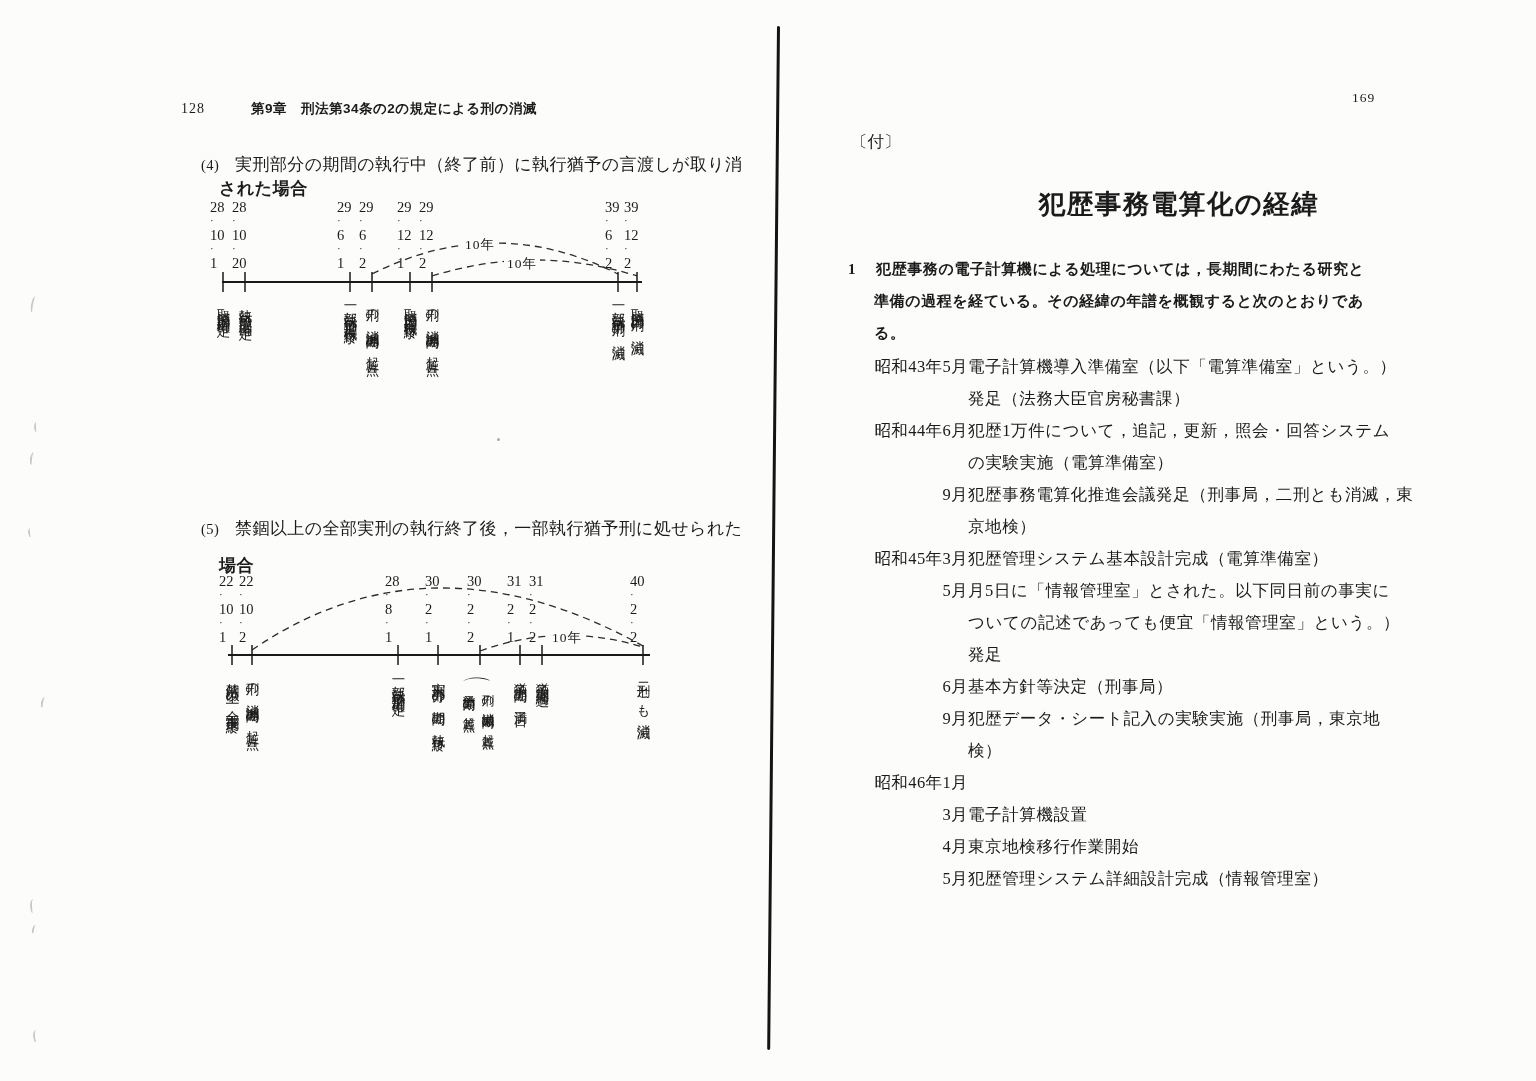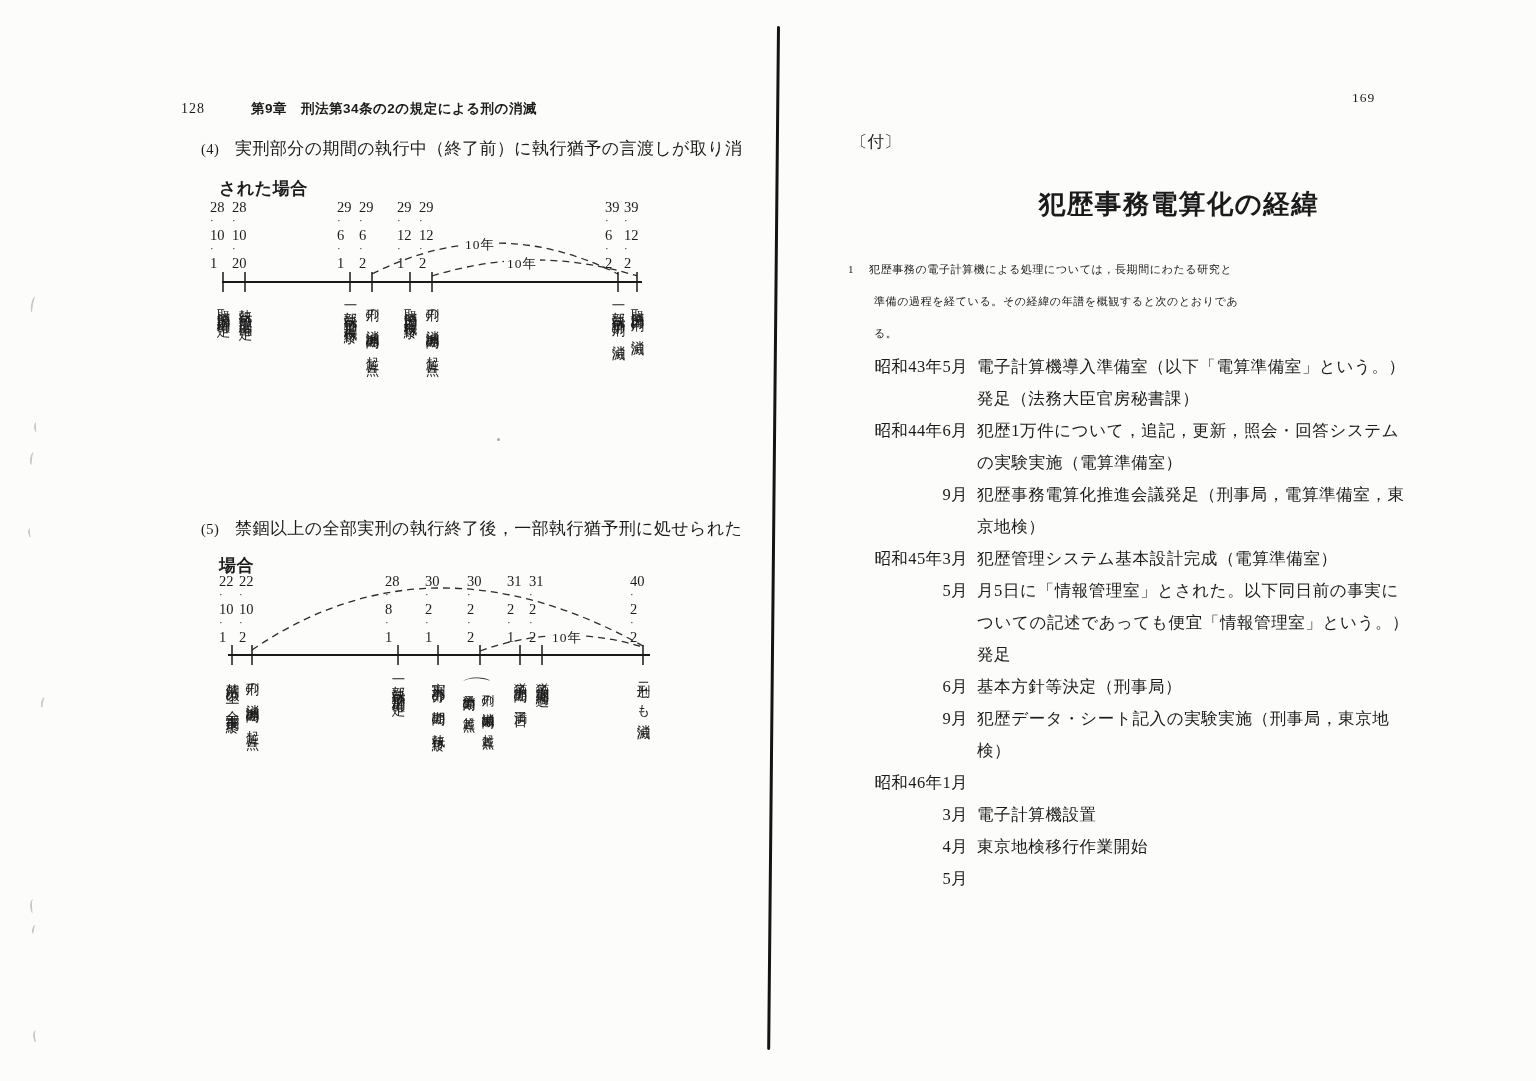--- a/index.html
+++ b/index.html
@@ -36,44 +36,44 @@
   .dash{fill:none;stroke:#2b2b2b;stroke-width:1.3;stroke-dasharray:7 5;}
 
   
   #spine{position:absolute;left:777px;top:26px;width:3px;height:1024px;background:#141414;
          transform:rotate(0.55deg);transform-origin:top left;border-radius:2px;}
 
   
   .pagenum-r{font-size:13.5px;letter-spacing:1px;}
   .appendix{font-size:16.5px;}
   .doc-title{font-size:26.5px;font-weight:bold;letter-spacing:1.5px;text-align:center;width:560px;}
-  .intro-line{line-height:32px;font-size:11px;letter-spacing:0.6px;white-space:nowrap;}
+  .intro-line{line-height:32px;font-size:15px;letter-spacing:0.6px;white-space:nowrap;font-weight:bold;}
   .intro-line.cont{padding-left:26px;}
   .chron-row{display:flex;}
   .chron-date{width:100px;text-align:right;white-space:nowrap;line-height:32px;
               font-size:16.5px;letter-spacing:0.4px;flex:none;}
-  .chron-text{margin-left:9px;}
+  .chron-text{margin-left:0;}
   .chron-line{line-height:32px;font-size:16.5px;letter-spacing:0.6px;white-space:nowrap;}
 
   
   .artifact{position:absolute;opacity:0.45;border-left:2px solid #8b8b8b;border-radius:60% 40%;}
   .artifact-dot{position:absolute;width:3px;height:3px;background:#777;border-radius:50%;opacity:0.6;}
 </style>
 </head>
 <body>
 
 <div id="doc">
 
   <div>
 
     <div class="abs" style="left:181px;top:99px;">
       <span class="runhead-num">128</span><span class="runhead-txt">第9章　刑法第34条の2の規定による刑の消滅</span>
     </div>
 
-    <div class="abs sec-head" style="left:201px;top:137px;text-align:right;">
+    <div class="abs sec-head" style="left:201px;top:153px;text-align:right;">
       <span class="sec-marker">(4)</span><span>実刑部分の期間の執行中（終了前）に執行猶予の言渡しが取り消</span>
     </div>
     <div class="abs sec-cont" style="left:219px;top:177px;">された場合</div>
 
     <svg id="svg4" class="abs" style="left:195px;top:195px;" width="485" height="115">
       <line class="tl" x1="27" y1="87" x2="447" y2="87"></line>
       <path class="dash" d="M177,79 Q300,17 423,79"></path>
       <path class="dash" d="M237,81 Q340,49 442,81"></path>
       <g id="ticks4">
           <line x1="28" x2="28" y1="77" y2="97" class="tick"></line>
@@ -287,21 +287,21 @@
         <div class="chron-row">
           <div class="chron-date">昭和44年6月</div>
           <div class="chron-text">
             <div class="chron-line">犯歴1万件について，追記，更新，照会・回答システム</div>
             <div class="chron-line">の実験実施（電算準備室）</div>
           </div>
         </div>
         <div class="chron-row">
           <div class="chron-date">9月</div>
           <div class="chron-text">
-            <div class="chron-line">犯歴事務電算化推進会議発足（刑事局，電算準備室，東</div>
+            <div class="chron-line">犯歴事務電算化推進会議発足（刑事局，二刑とも消滅，東</div>
             <div class="chron-line">京地検）</div>
           </div>
         </div>
         <div class="chron-row">
           <div class="chron-date">昭和45年3月</div>
           <div class="chron-text">
             <div class="chron-line">犯歴管理システム基本設計完成（電算準備室）</div>
           </div>
         </div>
         <div class="chron-row">
@@ -335,17 +335,20 @@
           </div>
         </div>
         <div class="chron-row">
           <div class="chron-date">4月</div>
           <div class="chron-text">
             <div class="chron-line">東京地検移行作業開始</div>
           </div>
         </div>
         <div class="chron-row">
           <div class="chron-date">5月</div>
+          <div class="chron-text">
+            <div class="chron-line">犯歴管理システム詳細設計完成（情報管理室）</div>
+          </div>
         </div>
       </div>
   </div>
 
 </div>
 
 </body></html>

